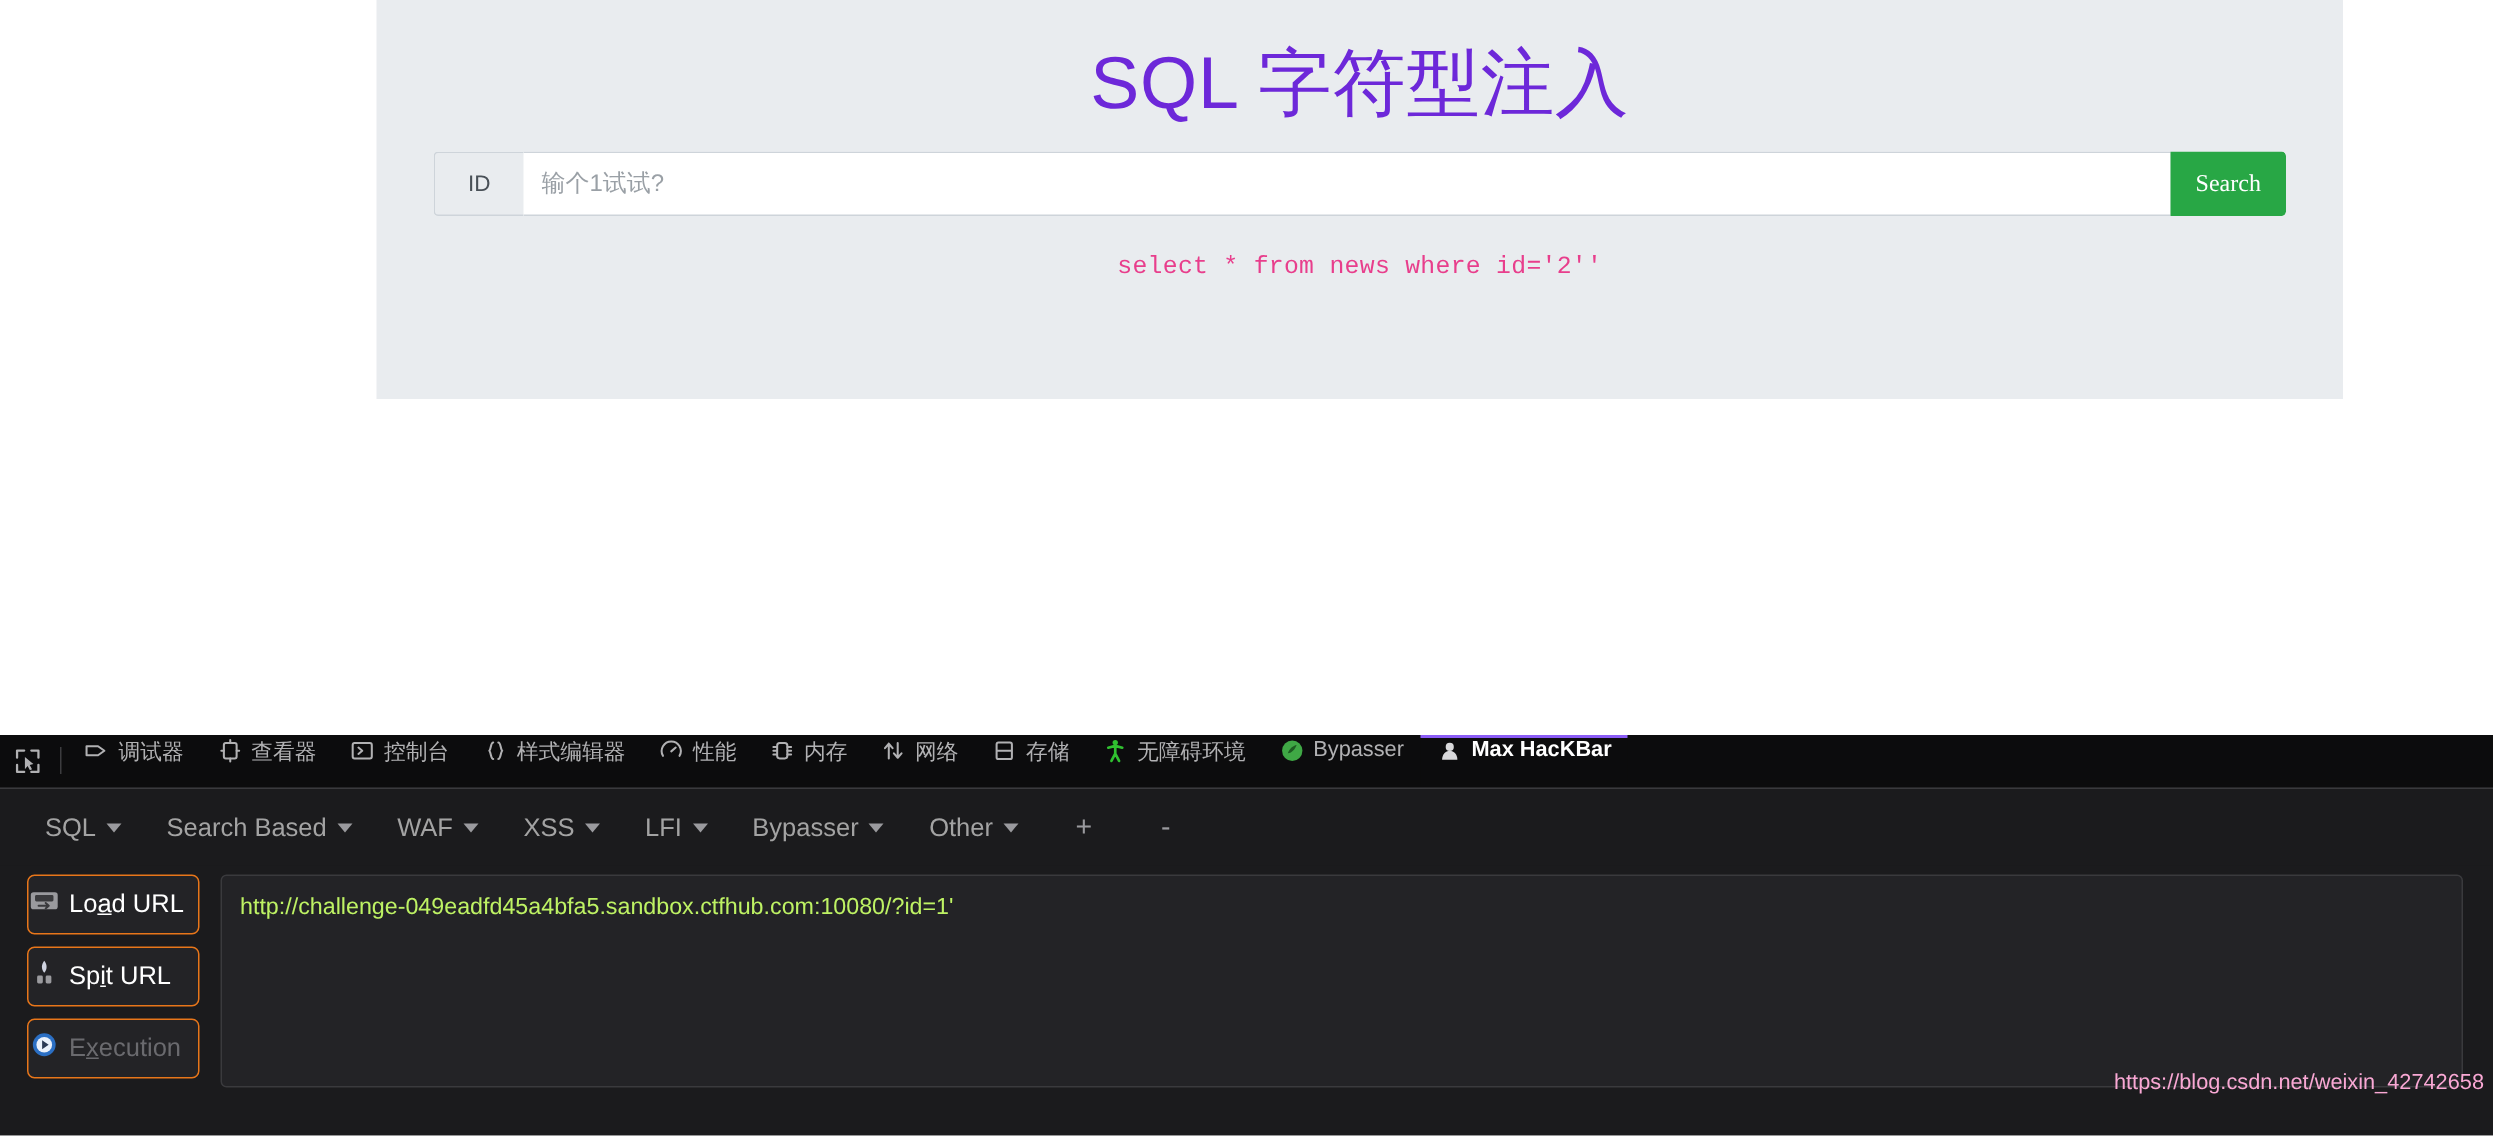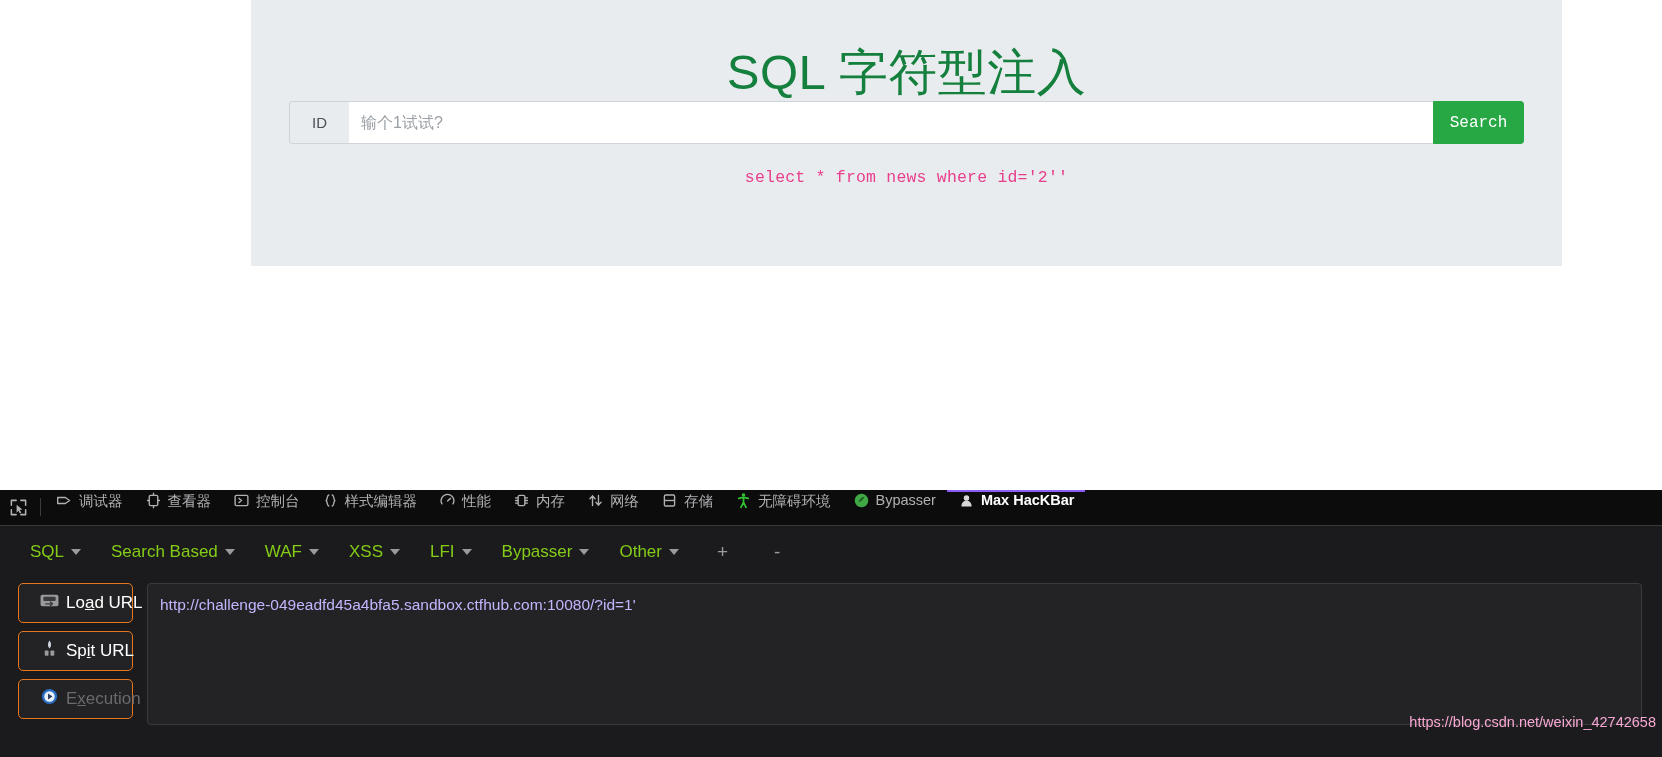--- a/index.html
+++ b/index.html
@@ -23,26 +23,26 @@
     background: #ffffff;
   }
   .jumbotron {
     position: absolute;
     left: 251px; top: 0;
     width: 1311px;
     height: 266px;
     background: #e9ecef;
   }
   .page-title {
-    margin: 16px;
+    margin: 0;
     padding-top: 30px;
     text-align: center;
     font-size: 49px;
     font-weight: 400;
-    color: #15803d;
+    color: #6d28d9;
     letter-spacing: 0.5px;
     line-height: 1.1;
   }
   .input-group {
     position: absolute;
     left: 38px; top: 101px;
     width: 1235px;
     height: 43px;
     display: flex;
     align-items: stretch;
@@ -68,28 +68,28 @@
     border-right: none;
     background: #fff;
     font-size: 16px;
     padding: 0 12px;
     color: #495057;
     outline: none;
     font-family: "Liberation Sans", sans-serif;
   }
   .id-input::placeholder { color: #9aa0a6; }
   .search-btn {
-    width: 91px;
+    width: 77px;
     background: #28a745;
     border: 1px solid #28a745;
     color: #ffffff;
     font-size: 16px;
     cursor: pointer;
     border-radius: 0 3px 3px 0;
-    font-family: Liberation Mono, monospace;
+    font-family: Liberation Serif, serif;
   }
   .sql-result {
     position: absolute;
     left: 0; top: 168px;
     width: 100%;
     text-align: center;
     font-family: "Liberation Mono", "DejaVu Sans Mono", monospace;
     font-size: 16.5px;
     color: #e83e8c;
     letter-spacing: 0.2px;
@@ -156,21 +156,21 @@
     height: 52px;
     padding-left: 28px;
     gap: 26px;
     border-bottom: 1px solid #1b1b1d;
   }
   .hb-menu {
     display: flex;
     align-items: center;
     gap: 7px;
     font-size: 17px;
-    color: #84cc16;
+    color: #a3a3a3;
     cursor: pointer;
     padding: 2px 2px;
   }
   .caret {
     width: 0; height: 0;
     border-left: 5px solid transparent;
     border-right: 5px solid transparent;
     border-top: 6px solid #9a9a9e;
     display: inline-block;
   }
@@ -191,21 +191,21 @@
     flex-direction: column;
     gap: 8px;
     width: 115px;
     padding-top: 5px;
   }
   .hb-btn {
     display: flex;
     align-items: center;
     gap: 6px;
     height: 40px;
-    padding: 0 20px;
+    padding: 0 0;
     border: 1px solid #e8761a;
     border-radius: 5px;
     background: #232326;
     color: #ffffff;
     font-size: 17px;
     cursor: pointer;
     white-space: nowrap;
     font-family: "Liberation Sans", sans-serif;
   }
   .hb-btn.disabled { color: #6a6a6e; cursor: default; }
@@ -213,21 +213,21 @@
 
   .hb-urlbox {
     flex: 1;
     margin-right: 20px;
     margin-top: 5px;
     height: 142px;
     background: #232326;
     border: 1px solid #3a3a3d;
     border-radius: 4px;
     padding: 10px 12px;
-    color: #c4b5fd;
+    color: #bef264;
     font-size: 15.5px;
     font-family: "Liberation Sans", sans-serif;
     overflow: hidden;
     word-break: break-all;
     line-height: 1.4;
     outline: none;
   }
 
   .watermark {
     position: absolute;

